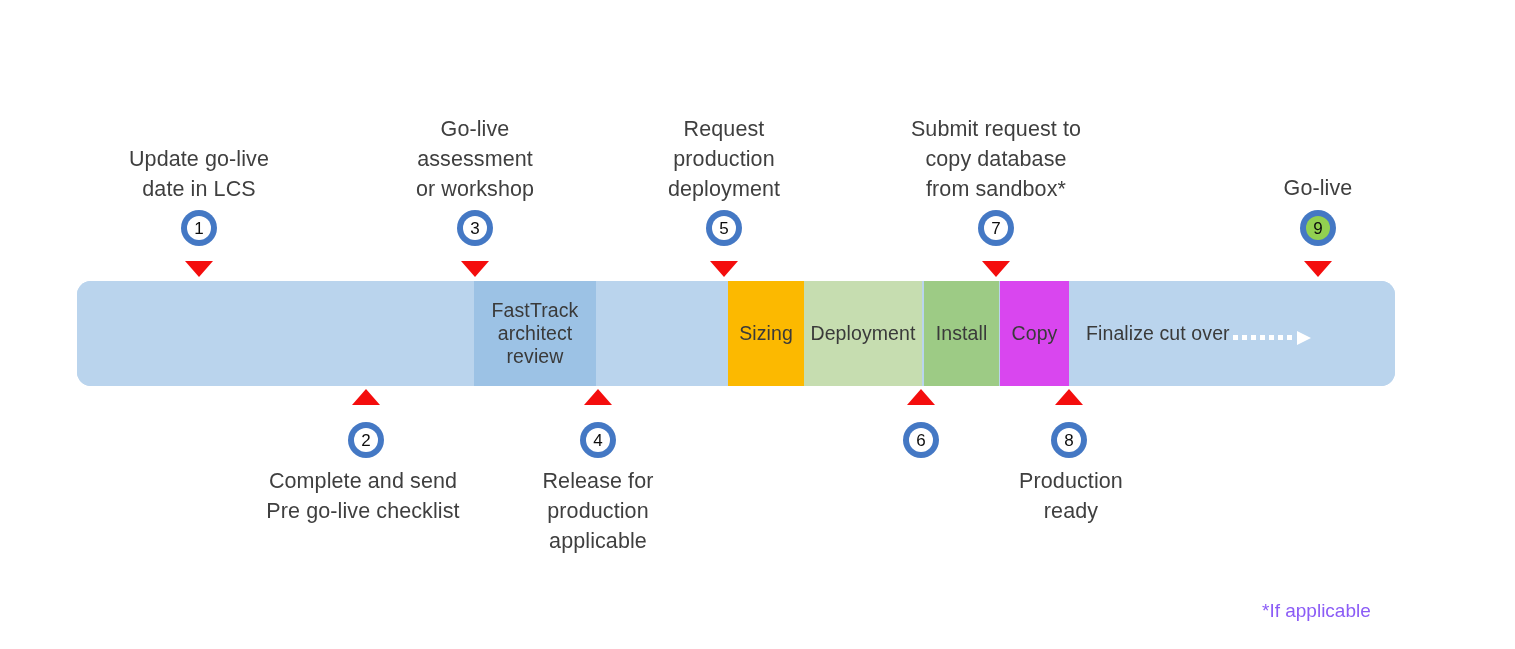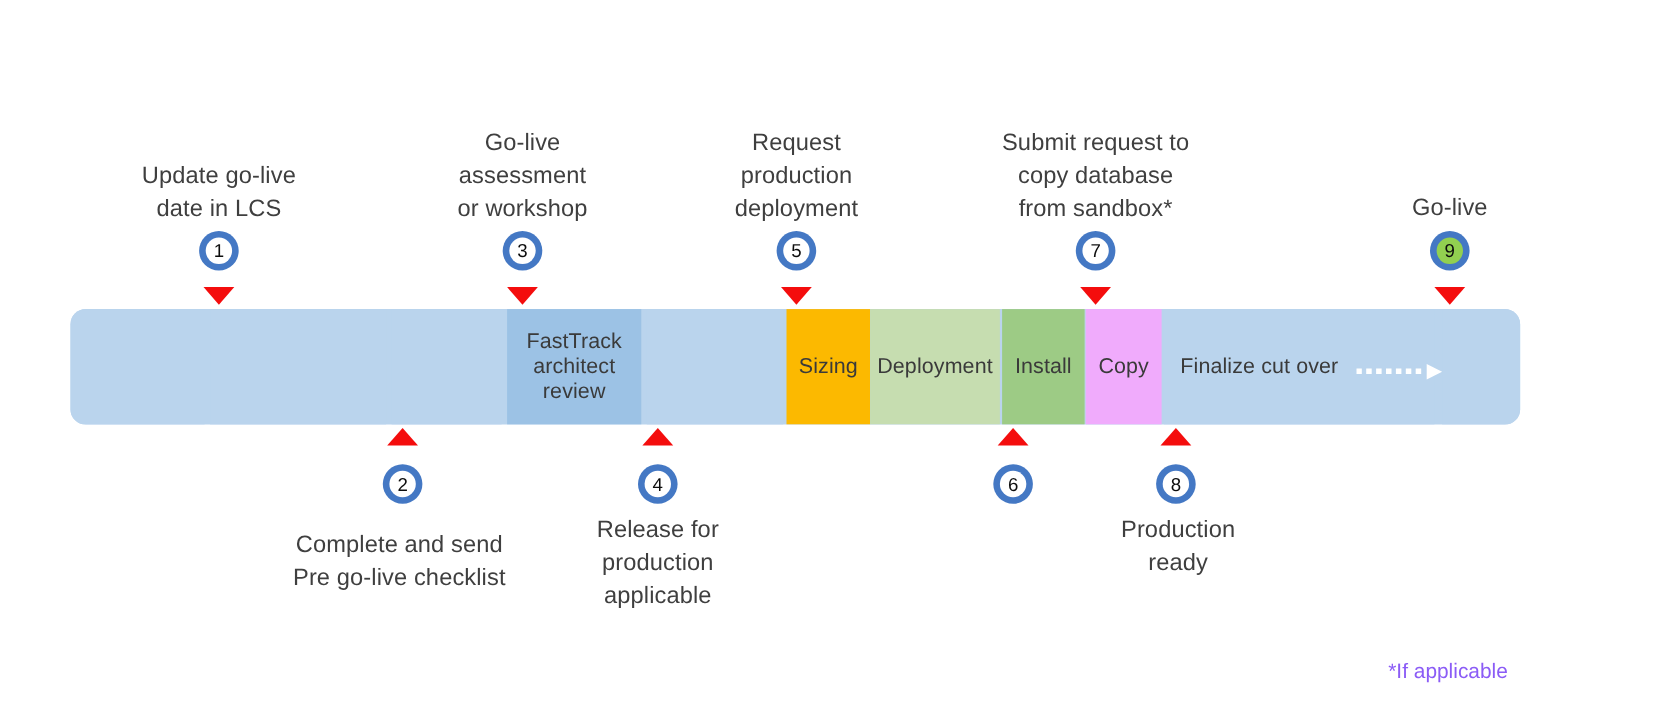--- a/index.html
+++ b/index.html
@@ -16,21 +16,21 @@
     position: relative;
     width: 1515px;
     height: 649px;
     overflow: hidden;
     background: #ffffff;
   }
 
   
   #timeline-bar {
     position: absolute;
-    left: 64px;
+    left: 77px;
     top: 281px;
     width: 1318px;
     height: 105px;
     border-radius: 14px;
     overflow: hidden;
     background: #bad4ed;
   }
   .seg {
     position: absolute;
     top: 0;
@@ -44,21 +44,21 @@
     font-weight: 400;
     line-height: 1.18;
     text-align: center;
     letter-spacing: .1px;
   }
   .seg.blue      { background: #bad4ed; }
   .seg.blue-dark { background: #9cc2e5; }
   .seg.amber     { background: #fcb900; }
   .seg.green-lt  { background: #c6ddb0; }
   .seg.green     { background: #9dcb85; }
-  .seg.salmon    { background: #f0abfc; align-items: center; }
+  .seg.salmon    { background: #d946ef; align-items: center; }
 
   .seg-label { padding: 0 6px; }
 
   
   .seg.finalize {
     justify-content: flex-start;
   }
   .seg.finalize .seg-label {
     padding-left: 15px;
     text-align: right;
@@ -293,21 +293,21 @@
 
   <div class="marker" style="left:1069px; top:389px;">
     <div class="tri up"></div>
   </div>
   <div class="marker" style="left:1069px; top:422px;">
     <div class="circle">
       <div class="inner">8</div>
     </div>
   </div>
 
-  <div class="callout callout-bottom" style="left:363px; top:480px; width:300px;">Complete and send
+  <div class="callout callout-bottom" style="left:363px; top:466px; width:300px;">Complete and send
 Pre go-live checklist</div>
 
   <div class="callout callout-bottom" style="left:598px; top:466px; width:220px;">Release for
 production
 applicable</div>
 
 
   <div class="callout callout-bottom" style="left:1071px; top:466px; width:220px;">Production
 ready</div>
 

